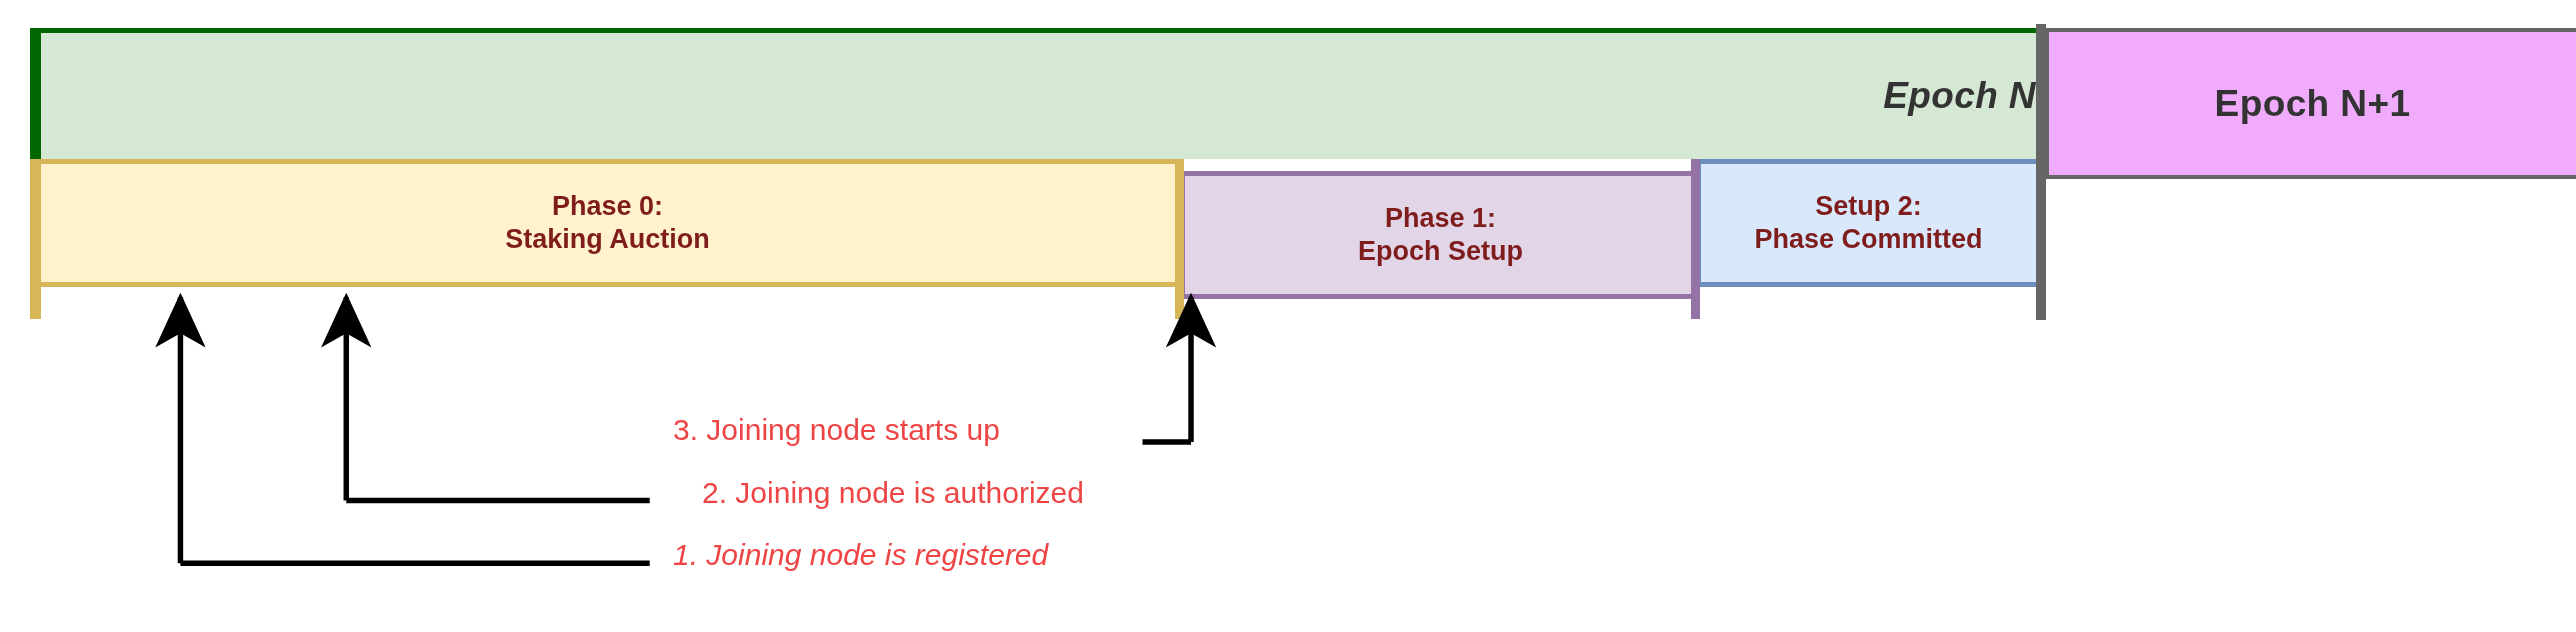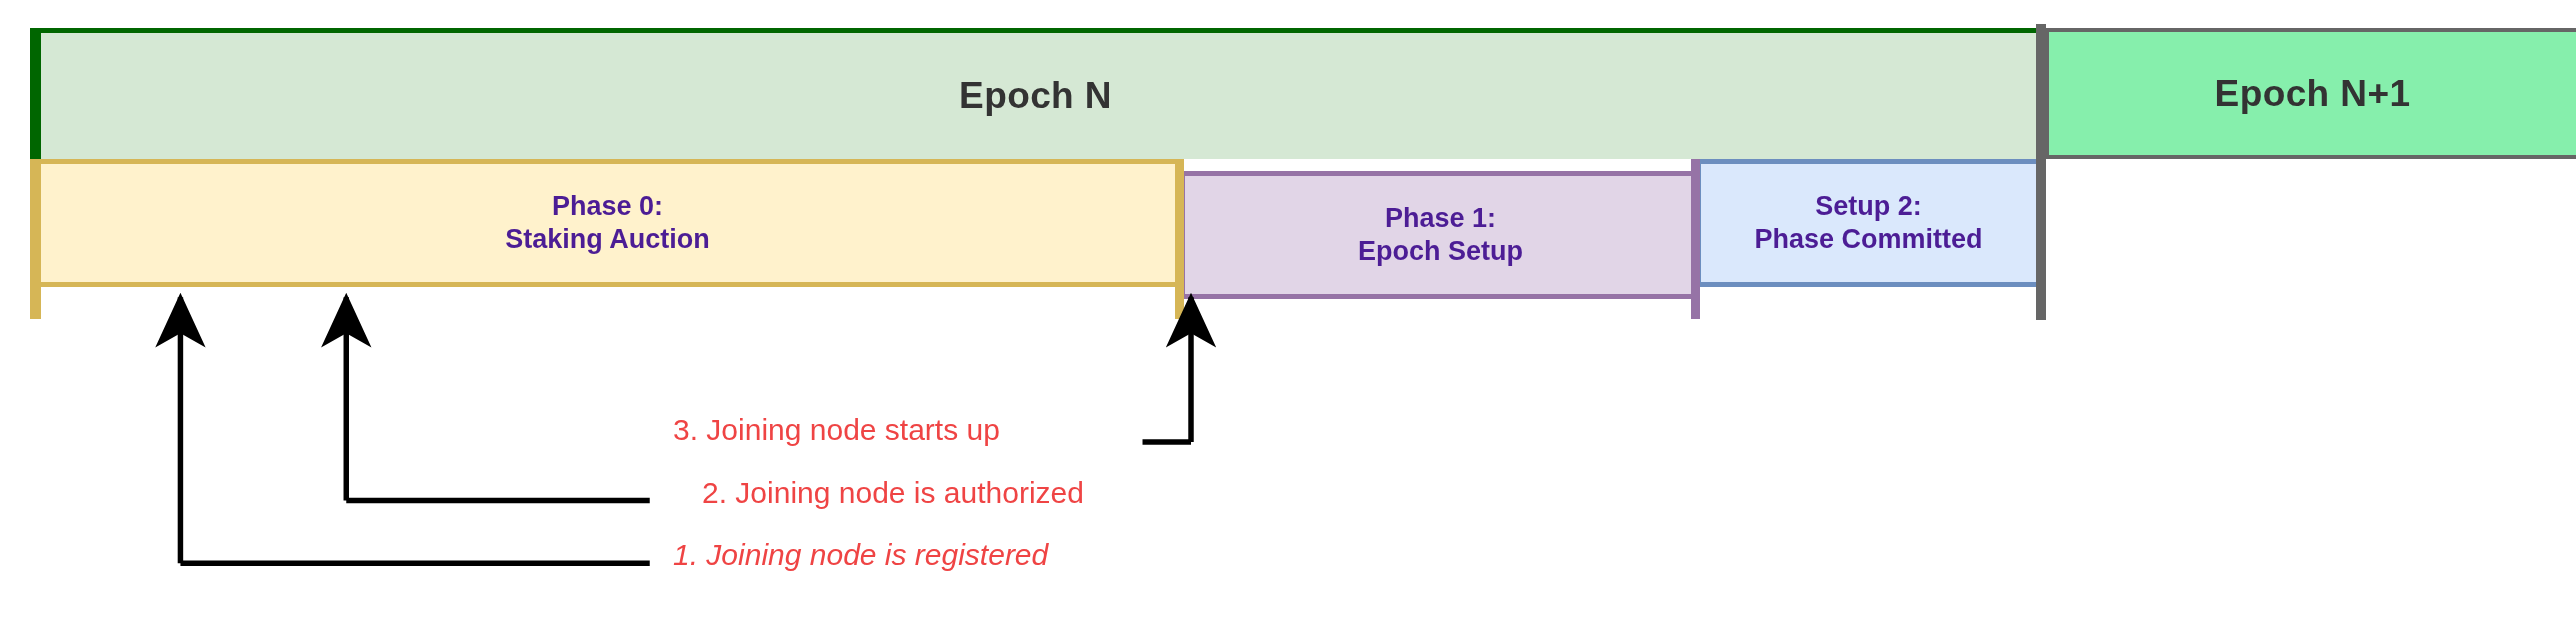--- a/index.html
+++ b/index.html
@@ -25,36 +25,37 @@
     position: absolute;
     left: 35px;
     top: 28px;
     width: 2001px;
     height: 131px;
     background: #d5e8d4;
     border-top: 5.5px solid #006600;
     box-sizing: border-box;
     display: flex;
     align-items: center;
-    justify-content: center;
+    justify-content: flex-end;
+    font-style: italic;
   }
   .epoch-n-label {
     font-size: 37px;
     font-weight: bold;
     color: #333333;
     letter-spacing: 0.4px;
   }
 
   .epoch-n1 {
     position: absolute;
     left: 2045px;
     top: 28px;
     width: 531px;
-    height: 131px;
-    background: #86efac;
+    height: 151px;
+    background: #f0abfc;
     border: 4.7px solid #666666;
     border-right: none;
     box-sizing: border-box;
     display: flex;
     align-items: center;
     justify-content: center;
   }
   .epoch-n1-label {
     font-size: 37px;
     font-weight: bold;
@@ -70,21 +71,21 @@
     box-sizing: border-box;
     display: flex;
     flex-direction: column;
     align-items: center;
     justify-content: center;
     line-height: 1.22;
   }
   .phase-line {
     font-size: 27px;
     font-weight: bold;
-    color: #4c1d95;
+    color: #7f1d1d;
     white-space: nowrap;
   }
 
   .phase-0 {
     left: 35px;
     width: 1145px;
     background: #fff2cc;
     border-top: 5.5px solid #d6b656;
     border-bottom: 5.5px solid #d6b656;
   }

